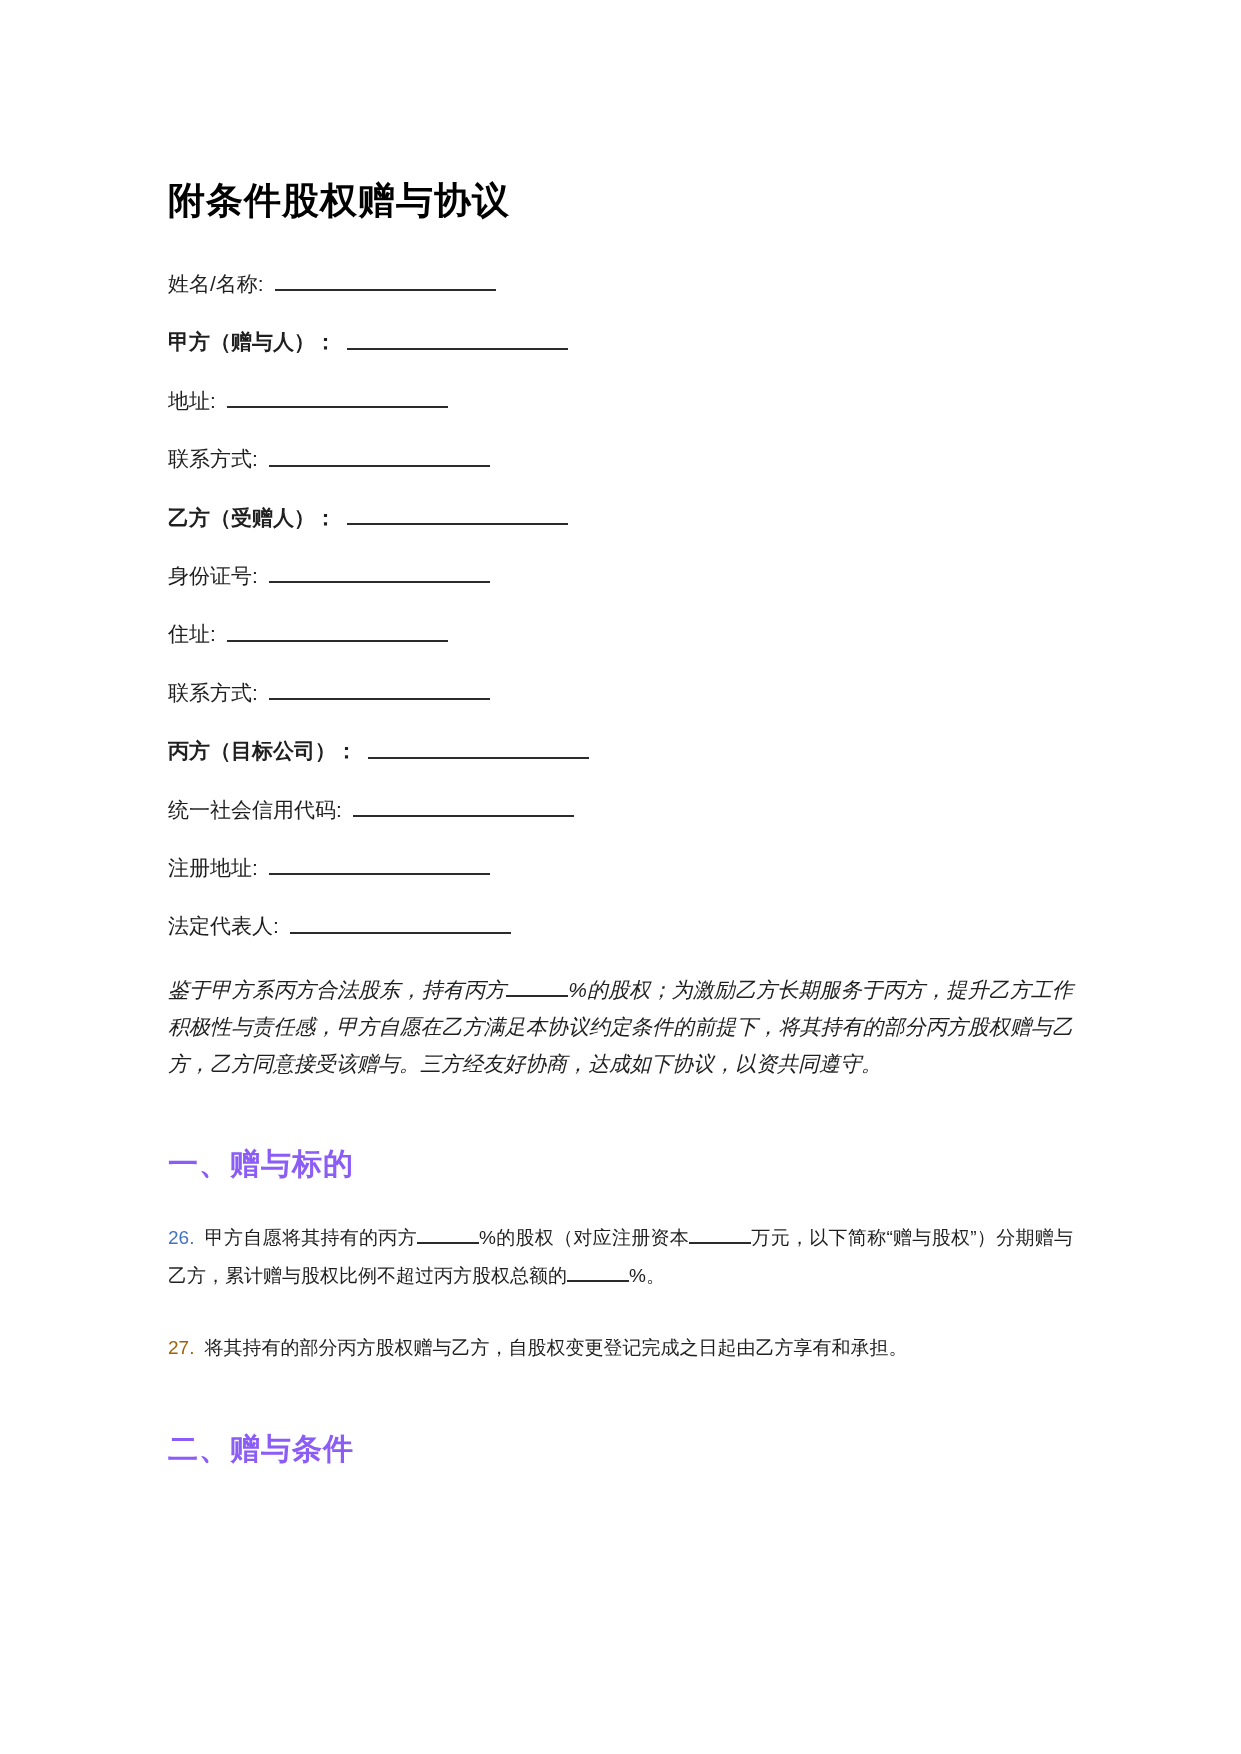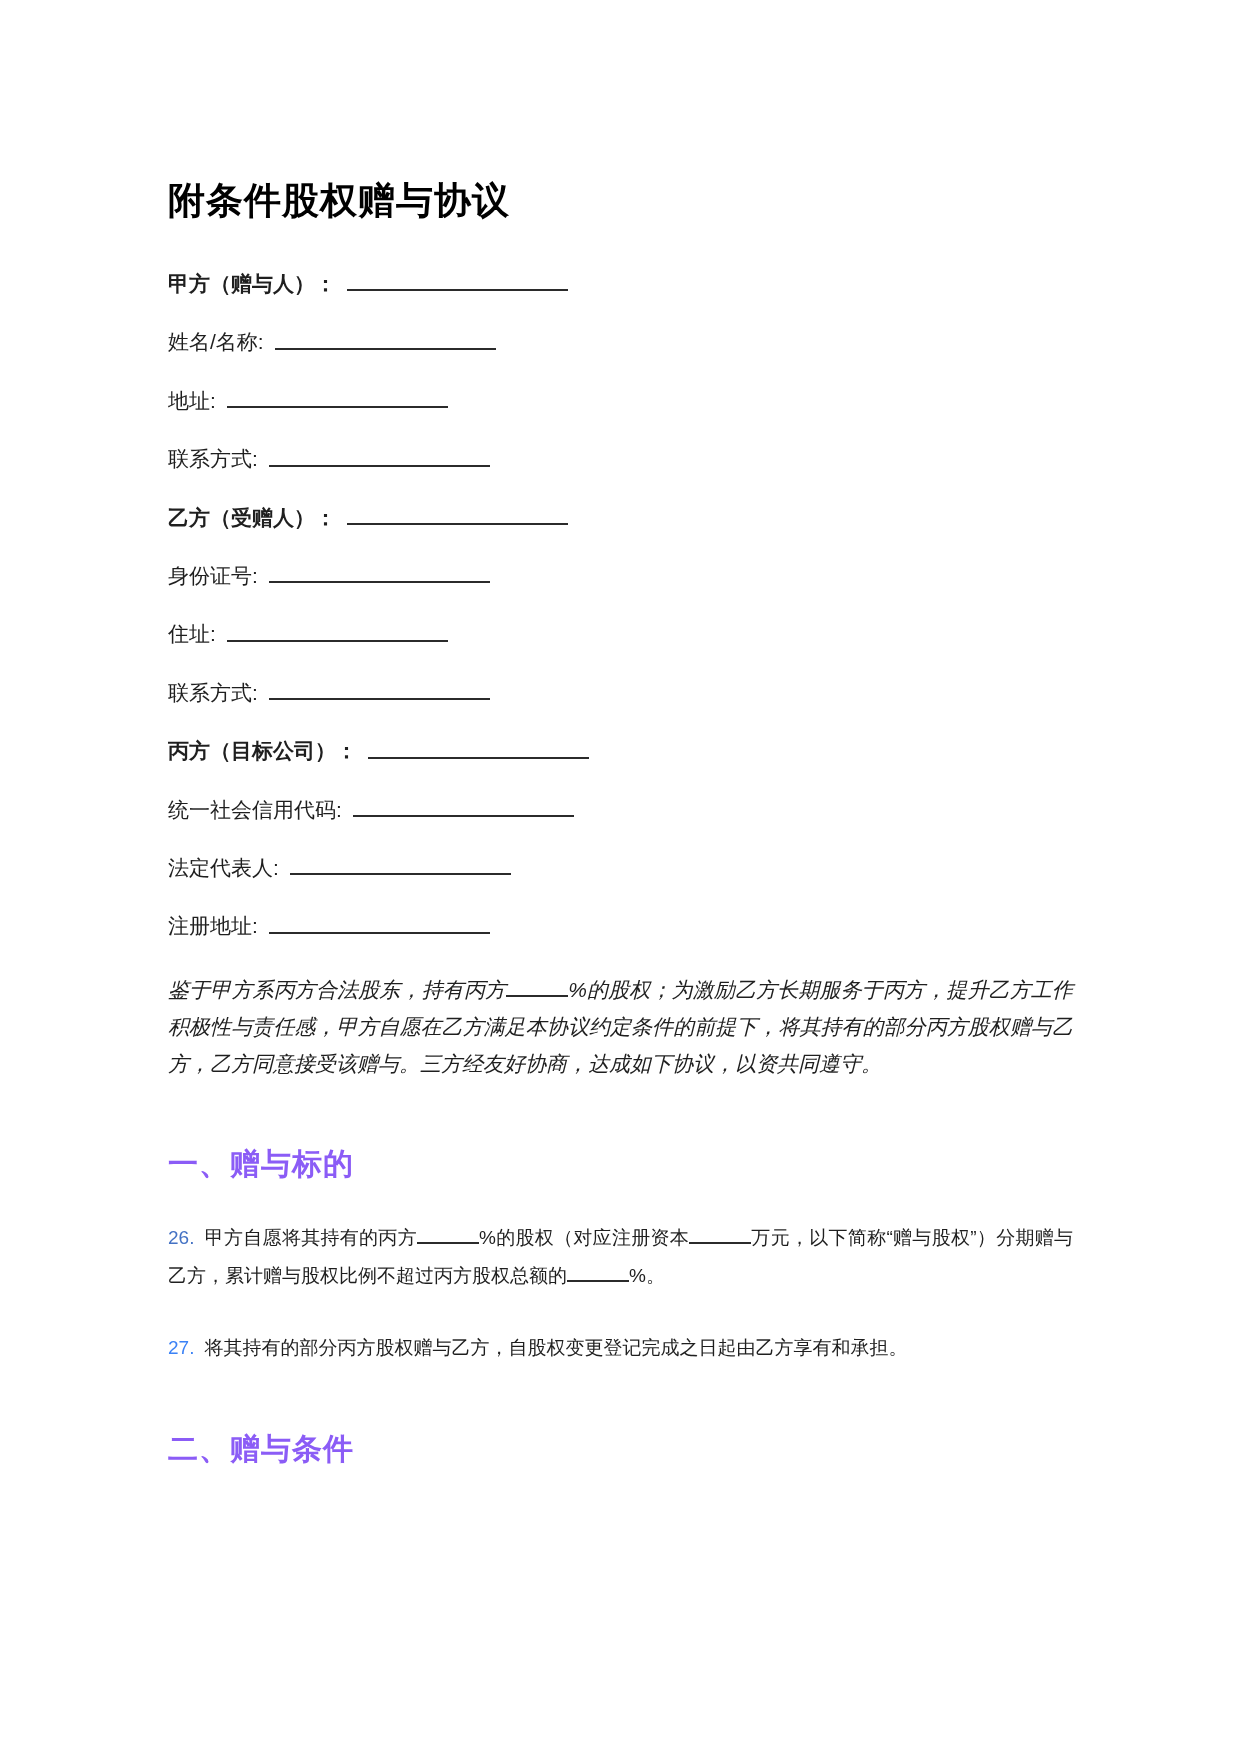--- a/index.html
+++ b/index.html
@@ -64,25 +64,25 @@
     margin-right: 10px;
   }
 </style>
 </head>
 <body>
 
 <div class="page">
 
   <h1 class="doc-title">附条件股权赠与协议</h1>
 
+  <div class="field-row">
+    <span class="field-label">姓名/名称:</span><span class="blank long"></span>
+  </div>
   <div class="field-row party">
     <span class="field-label">甲方（赠与人）：</span><span class="blank long"></span>
-  </div>
-  <div class="field-row">
-    <span class="field-label">姓名/名称:</span><span class="blank long"></span>
   </div>
   <div class="field-row">
     <span class="field-label">地址:</span><span class="blank long"></span>
   </div>
   <div class="field-row">
     <span class="field-label">联系方式:</span><span class="blank long"></span>
   </div>
   <div class="field-row party">
     <span class="field-label">乙方（受赠人）：</span><span class="blank long"></span>
   </div>
@@ -95,29 +95,29 @@
   <div class="field-row">
     <span class="field-label">联系方式:</span><span class="blank long"></span>
   </div>
   <div class="field-row party">
     <span class="field-label">丙方（目标公司）：</span><span class="blank long"></span>
   </div>
   <div class="field-row">
     <span class="field-label">统一社会信用代码:</span><span class="blank long"></span>
   </div>
   <div class="field-row">
-    <span class="field-label">法定代表人:</span><span class="blank long"></span>
+    <span class="field-label">注册地址:</span><span class="blank long"></span>
   </div>
   <div class="field-row">
-    <span class="field-label">注册地址:</span><span class="blank long"></span>
+    <span class="field-label">法定代表人:</span><span class="blank long"></span>
   </div>
 
   <p class="recital"><span>鉴于甲方系丙方合法股东，持有丙方</span><span class="blank inline"></span><span>%的股权；为激励乙方长期服务于丙方，提升乙方工作积极性与责任感，甲方自愿在乙方满足本协议约定条件的前提下，将其持有的部分丙方股权赠与乙方，乙方同意接受该赠与。三方经友好协商，达成如下协议，以资共同遵守。</span></p>
 
   <h2 class="section-heading">一、赠与标的</h2>
 
   <p class="clause"><span class="clause-number" style="color: rgb(68, 114, 196);">26.</span><span>甲方自愿将其持有的丙方</span><span class="blank inline"></span><span>%的股权（对应注册资本</span><span class="blank inline"></span><span>万元，以下简称“赠与股权”）分期赠与乙方，累计赠与股权比例不超过丙方股权总额的</span><span class="blank inline"></span><span>%。</span></p>
 
-  <p class="clause"><span class="clause-number" style="color: #3b82f6;">27.</span><span>将其持有的部分丙方股权赠与乙方，自股权变更登记完成之日起由乙方享有和承担。</span></p>
+  <p class="clause"><span class="clause-number" style="color: #a16207;">27.</span><span>将其持有的部分丙方股权赠与乙方，自股权变更登记完成之日起由乙方享有和承担。</span></p>
 
   <h2 class="section-heading">二、赠与条件</h2>
 
 </div>
 
 </body></html>

